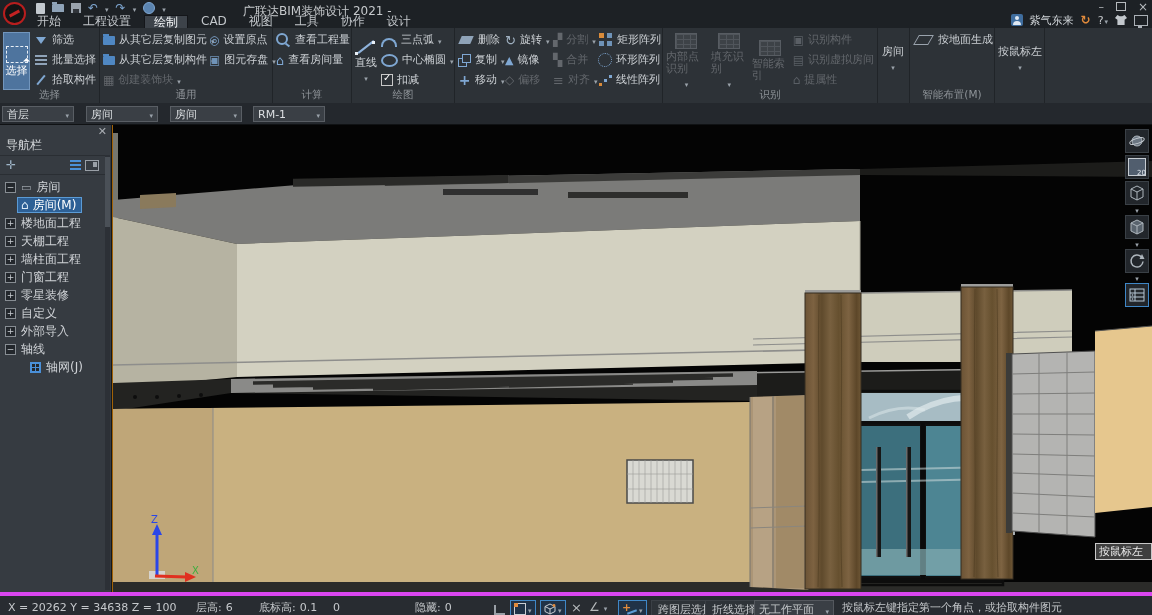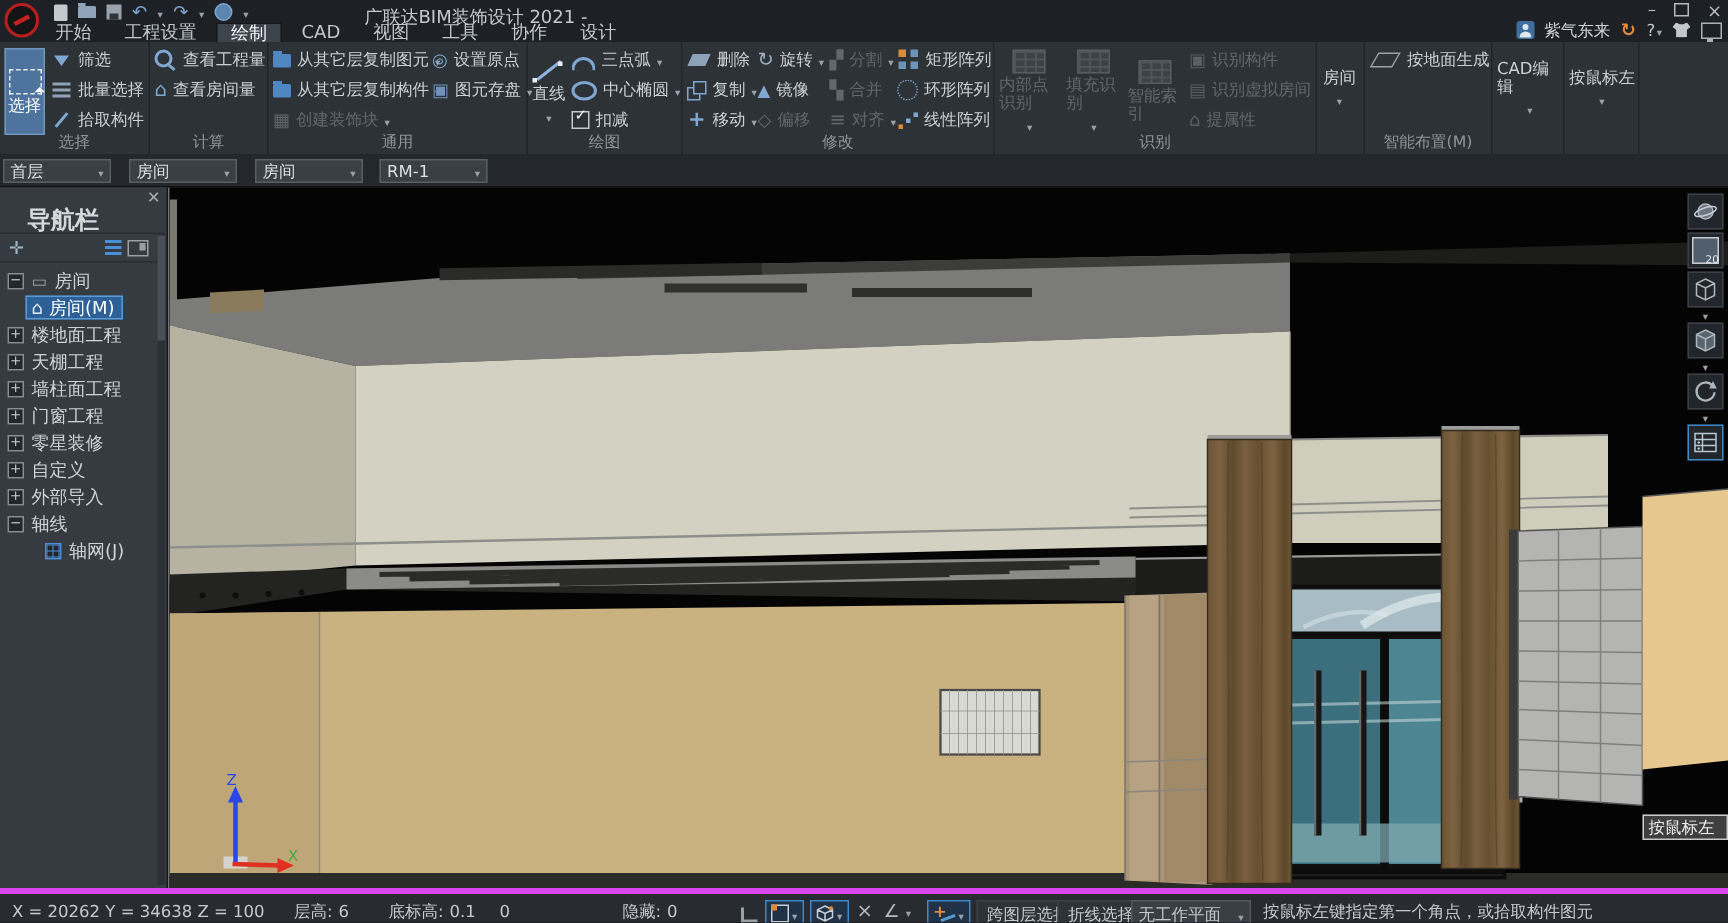--- a/index.html
+++ b/index.html
@@ -1,16 +1,16 @@
 <!DOCTYPE html>
 <html><head>
 <meta charset="utf-8">
 <style>
   html,body{margin:0;padding:0;background:#000;}
-  #app{position:relative;width:1152px;height:615px;overflow:hidden;background:#737373;
+  #app{position:relative;width:1152px;height:615px;overflow:hidden;background:#a16207;
        font-family:"DejaVu Sans","Liberation Sans",sans-serif;font-size:11px;color:#cfd2d6;
        -webkit-font-smoothing:antialiased;}
   .ni{pointer-events:none}
   
   #titlebar{position:absolute;left:0;top:0;width:1152px;height:28px;background:#1d2125;}
   #logo{position:absolute;left:3px;top:2px;width:23px;height:23px;border-radius:50%;
         background:#141414;border:2px solid #b81e1e;box-sizing:border-box;}
   #logo::after{content:"";position:absolute;left:4px;top:8px;width:11px;height:3px;background:#c42222;transform:rotate(-28deg);}
   #quickbar{position:absolute;left:36px;top:1px;height:14px;display:flex;align-items:center;gap:7px;}
   .qa{height:12px;display:flex;align-items:center;color:#9fb0c0;font-size:11px;line-height:12px;}
@@ -101,21 +101,21 @@
   .g-recC::before{content:"⌂";color:#5a5f65;font-size:12px;}
   .icn-ground{width:13px;height:8px;border:1px solid #9aa3ad;transform:skewX(-30deg);margin:0 3px;}
   
   #selbar{position:absolute;left:0;top:103px;width:1152px;height:22px;background:#24282d;border-bottom:1px solid #101214;box-sizing:border-box;}
   .sel{position:absolute;top:3px;width:72px;height:16px;background:#3a3f45;border:1px solid #595e64;
        display:flex;align-items:center;justify-content:space-between;padding:0 4px;box-sizing:border-box;
        font-size:11px;color:#dcdfe2;}
   
   #sidebar{position:absolute;left:0;top:125px;width:112px;height:467px;background:#363b41;border-right:1px solid #15181b;box-sizing:border-box;}
   #sb-close{position:absolute;top:1px;right:4px;color:#a9adb2;font-size:11px;line-height:11px;}
-  #sb-title{position:absolute;top:12px;left:18px;font-size:16px;color:#d5d8db;font-weight:bold;}
+  #sb-title{position:absolute;top:12px;left:6px;font-size:12px;color:#d5d8db;}
   #sb-toolbar{position:absolute;top:30px;left:0;right:6px;height:20px;border-top:1px solid #2a2e33;border-bottom:1px solid #2a2e33;
               display:flex;align-items:center;padding:0 6px;box-sizing:border-box;}
   .icn-pan{color:#9fb6c9;font-size:12px;font-weight:bold;}
   #sb-toolbar .spacer{flex:1;}
   .icn-list{width:11px;height:2px;background:#4a90d9;box-shadow:0 4px 0 #4a90d9,0 8px 0 #4a90d9;margin:-8px 4px 0 0;}
   .icn-panel{width:12px;height:9px;border:1px solid #9aa0a7;position:relative;}
   .icn-panel::after{content:"";position:absolute;right:1px;top:1px;width:4px;height:5px;background:#9aa0a7;}
   #tree{position:absolute;top:53px;left:0;right:6px;}
   .trow{height:18px;display:flex;align-items:center;gap:5px;padding-left:5px;font-size:12px;color:#cfd2d6;white-space:nowrap;}
   .exp{width:9px;height:9px;border:1px solid #878d93;background:#23272c;position:relative;flex:none;}
@@ -234,70 +234,70 @@
             </div>
           <div class="rb-item">
               <span class="icn icn-pick"></span>
               <span class="lbl">拾取构件</span>
             </div>
         </div>
       </div>
       <div class="rb-glabel">选择</div>
     </div>
 
+    <div class="rb-group" style="width:173px">
+      <div class="rb-cols">
+        <div class="rb-col" style="width:106px">
+          <div class="rb-item">
+              <span class="icn icn-frame"></span>
+              <span class="lbl">从其它层复制图元</span>
+              <span class="car ni"></span>
+            </div>
+          <div class="rb-item">
+              <span class="icn icn-frame"></span>
+              <span class="lbl">从其它层复制构件</span>
+              <span class="car ni"></span>
+            </div>
+          <div class="rb-item dis">
+              <span class="icn g-block"></span>
+              <span class="lbl">创建装饰块</span>
+              <span class="car ni"></span>
+            </div>
+        </div>
+        <div class="rb-col">
+          <div class="rb-item">
+              <span class="icn g-origin"></span>
+              <span class="lbl">设置原点</span>
+            </div>
+          <div class="rb-item">
+              <span class="icn g-save2"></span>
+              <span class="lbl">图元存盘</span>
+              <span class="car ni"></span>
+            </div>
+        </div>
+      </div>
+      <div class="rb-glabel">通用</div>
+    </div>
+
     <div class="rb-group" style="width:79px">
       <div class="rb-cols">
           <div class="rb-col">
         <div class="rb-item">
               <span class="icn icn-mag"></span>
               <span class="lbl">查看工程量</span>
             </div>
         <div class="rb-item">
               <span class="icn g-house-b"></span>
               <span class="lbl">查看房间量</span>
             </div>
       </div>
         </div>
       <div class="rb-glabel">计算</div>
     </div>
 
-    <div class="rb-group" style="width:173px">
-      <div class="rb-cols">
-        <div class="rb-col" style="width:106px">
-          <div class="rb-item">
-              <span class="icn icn-frame"></span>
-              <span class="lbl">从其它层复制图元</span>
-              <span class="car ni"></span>
-            </div>
-          <div class="rb-item">
-              <span class="icn icn-frame"></span>
-              <span class="lbl">从其它层复制构件</span>
-              <span class="car ni"></span>
-            </div>
-          <div class="rb-item dis">
-              <span class="icn g-block"></span>
-              <span class="lbl">创建装饰块</span>
-              <span class="car ni"></span>
-            </div>
-        </div>
-        <div class="rb-col">
-          <div class="rb-item">
-              <span class="icn g-origin"></span>
-              <span class="lbl">设置原点</span>
-            </div>
-          <div class="rb-item">
-              <span class="icn g-save2"></span>
-              <span class="lbl">图元存盘</span>
-              <span class="car ni"></span>
-            </div>
-        </div>
-      </div>
-      <div class="rb-glabel">通用</div>
-    </div>
-
     <div class="rb-group" style="width:103px">
       <div class="rb-cols">
         <div class="rb-big" style="width:30px">
           <span class="icn icn-bigline"></span>
           <span class="big-lbl">直线</span>
             <span class="car ni"></span>
         </div>
         <div class="rb-col">
           <div class="rb-item">
               <span class="icn icn-arc"></span>
@@ -375,21 +375,20 @@
           <div class="rb-item">
               <span class="icn icn-arr-ring"></span>
               <span class="lbl">环形阵列</span>
             </div>
           <div class="rb-item">
               <span class="icn icn-arr-line"></span>
               <span class="lbl">线性阵列</span>
             </div>
         </div>
       </div>
-      <div class="rb-glabel">修改</div>
     </div>
 
     <div class="rb-group" style="width:215px">
       <div class="rb-cols">
         <div class="rb-big dis" style="width:42px">
           <span class="icn icn-tblbig"></span>
           <span class="big-lbl">内部点识别</span>
             <span class="car ni"></span>
         </div>
         <div class="rb-big dis" style="width:38px">
@@ -431,26 +430,20 @@
           <div class="rb-col">
         <div class="rb-item">
               <span class="icn icn-ground"></span>
               <span class="lbl">按地面生成</span>
             </div>
       </div>
         </div>
       <div class="rb-glabel">智能布置(M)</div>
     </div>
 
-    <div class="rb-group" style="width:48px">
-      <div class="rb-big text-big">
-        <span class="big-lbl">CAD编辑</span>
-          <span class="car ni"></span>
-      </div>
-    </div>
 
     <div class="rb-group" style="width:50px">
       <div class="rb-big text-big">
         <span class="big-lbl">按鼠标左</span>
           <span class="car ni"></span>
       </div>
     </div>
 
     <div class="rb-group" style="width:66px;border-right:none"></div>
   </div>

